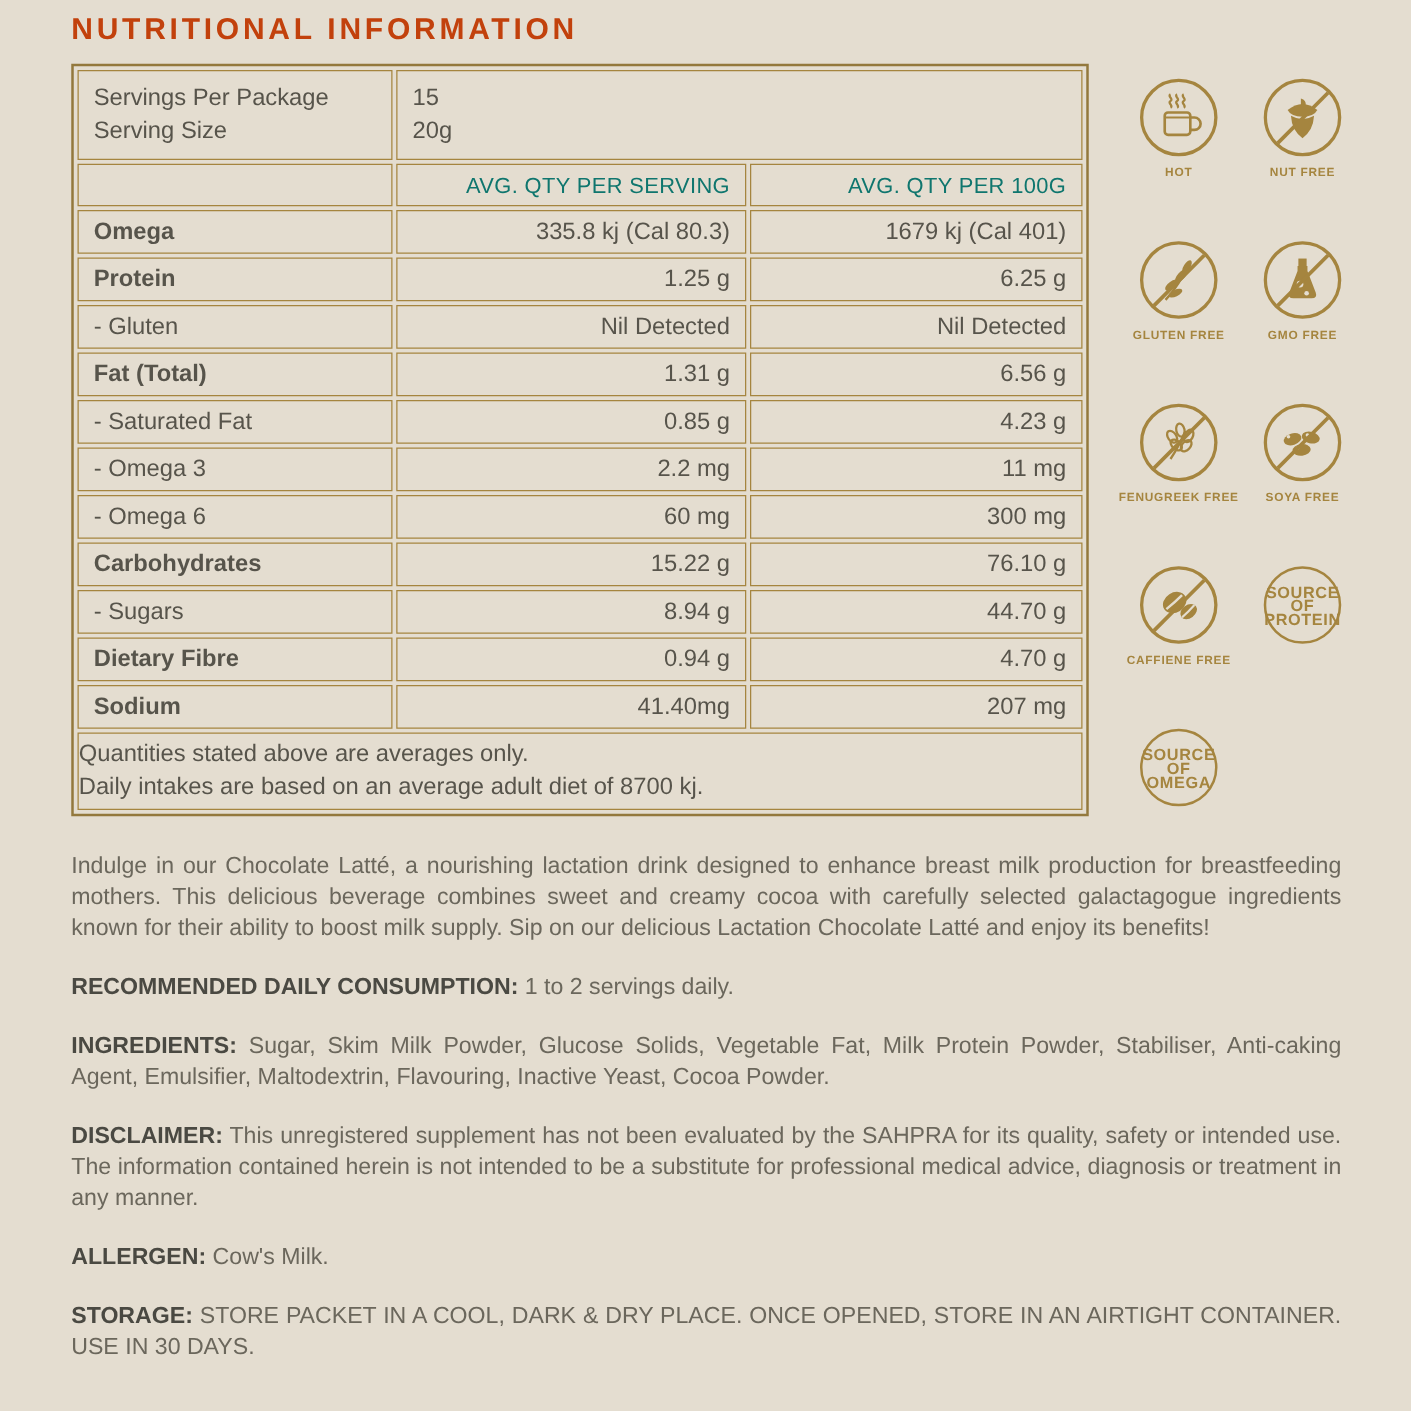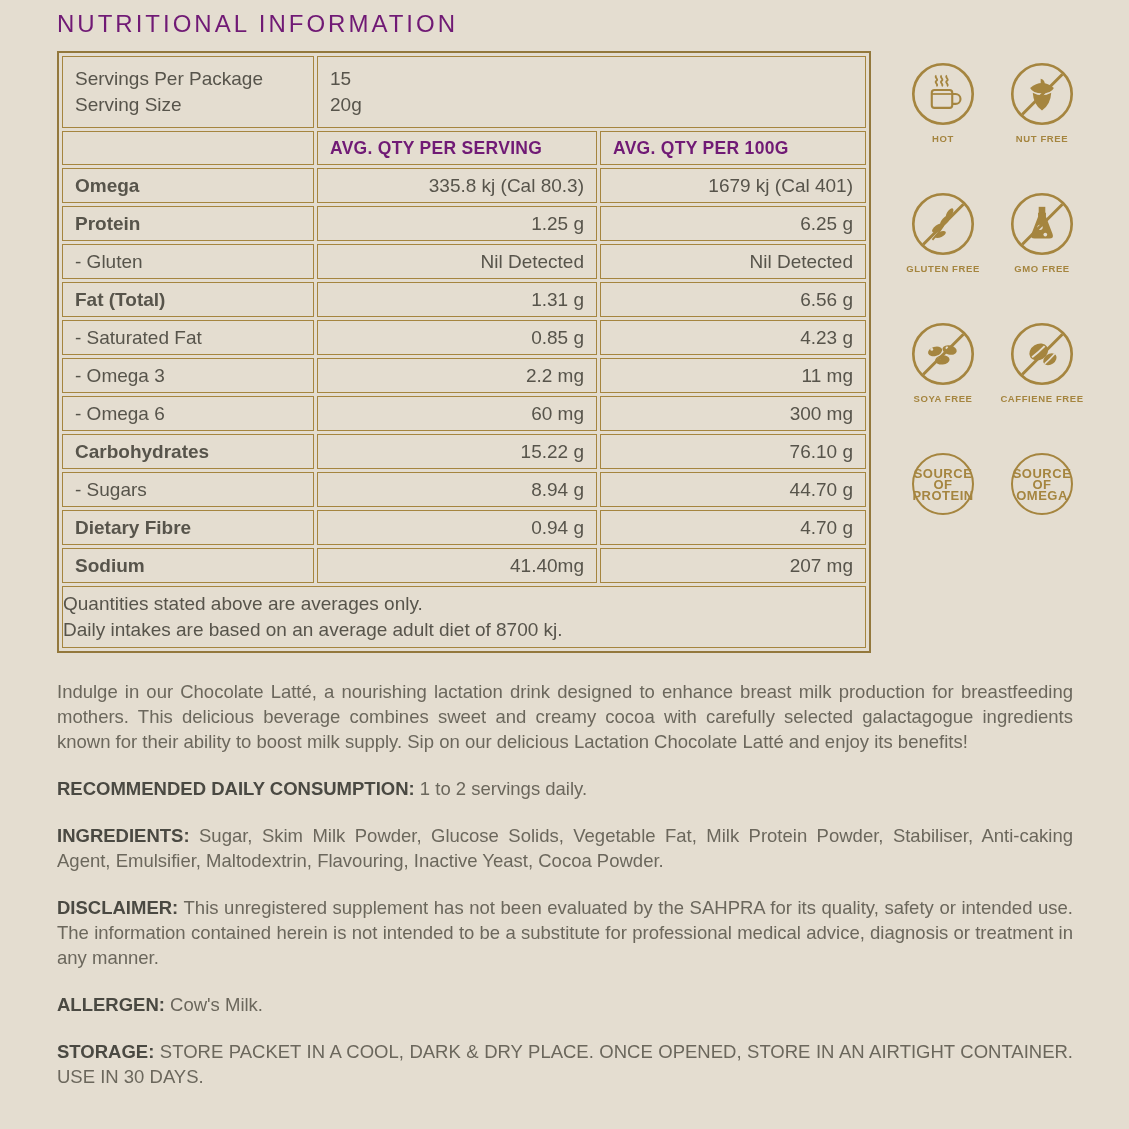--- a/index.html
+++ b/index.html
@@ -5,42 +5,42 @@
   html,body { margin:0; padding:0; }
   body {
     width:1129px; height:1129px; overflow:hidden;
     background:#e4ddd0;
     font-family:"Liberation Sans", sans-serif;
   }
   .page { box-sizing:border-box; padding:10px 56px 0 57px; }
 
   .title {
     margin:0 0 13px 0;
-    font-size:24px; font-weight:400; letter-spacing:3px;
-    color:#701a75;
+    font-size:24px; font-weight:700; letter-spacing:3px;
+    color:#c2410c;
   }
 
   .top { display:flex; align-items:flex-start; }
 
   table.nutrition {
     width:818px; table-layout:fixed;
     border-collapse:separate; border-spacing:3px;
     border:2px solid #93783c;
   }
   td.cell {
     border:1.6px solid #a5853f;
     color:#57544b; font-size:19px;
     padding:0 12px; vertical-align:middle;
     overflow:hidden; white-space:nowrap;
   }
   tr.nutrient-row td.cell { height:33px; }
   td.servings-cell { padding:9px 12px; line-height:26px; }
   td.header-cell {
-    text-align:left; font-weight:700; font-size:17.5px;
-    color:#701a75; letter-spacing:0.3px; height:32px;
+    text-align:right; font-weight:400; font-size:17.5px;
+    color:#0f766e; letter-spacing:0.3px; height:32px;
   }
   td.value-cell { text-align:right; }
   .bold { font-weight:700; color:#4b4a43; }
   td.footnote-cell { padding:3px 0; line-height:26px; height:54px; }
 
   .badges {
     margin-left:22px; padding-top:10px;
     display:grid; grid-template-columns:100px 98px;
     column-gap:0px; row-gap:47px;
   }
@@ -234,20 +234,37 @@
               <circle cx="55" cy="66" r="2.8" fill="#e4ddd0"></circle>
               <line x1="20" y1="81" x2="81" y2="20" stroke="#a5853f" stroke-width="4.5"></line>
             </svg>
           </span>
           <div class="badge-label">GMO FREE</div>
         </div>
         <div class="badge">
           <span>
             <svg viewBox="0 0 100 100">
               <circle cx="50" cy="50" r="45" fill="none" stroke="#a5853f" stroke-width="4"></circle>
+              <g fill="none" stroke="#a5853f" stroke-width="2.8">
+                <path d="M40 70 Q50 55 58 36"></path>
+                <ellipse cx="42" cy="43" rx="5" ry="8" transform="rotate(-35 42 43)"></ellipse>
+                <ellipse cx="52" cy="35" rx="5" ry="8" transform="rotate(-12 52 35)"></ellipse>
+                <ellipse cx="62" cy="42" rx="5" ry="8" transform="rotate(28 62 42)"></ellipse>
+                <ellipse cx="47" cy="53" rx="5" ry="8" transform="rotate(-48 47 53)"></ellipse>
+                <ellipse cx="59" cy="54" rx="5" ry="8" transform="rotate(42 59 54)"></ellipse>
+              </g>
+              <line x1="20" y1="81" x2="81" y2="20" stroke="#a5853f" stroke-width="4.5"></line>
+            </svg>
+          </span>
+          <div class="badge-label">FENUGREEK FREE</div>
+        </div>
+        <div class="badge">
+          <span>
+            <svg viewBox="0 0 100 100">
+              <circle cx="50" cy="50" r="45" fill="none" stroke="#a5853f" stroke-width="4"></circle>
               <g fill="#a5853f">
                 <ellipse cx="38" cy="46" rx="11" ry="7" transform="rotate(-18 38 46)"></ellipse>
                 <ellipse cx="60" cy="44" rx="11" ry="7" transform="rotate(14 60 44)"></ellipse>
                 <ellipse cx="49" cy="59" rx="11" ry="7" transform="rotate(-6 49 59)"></ellipse>
               </g>
               <g fill="#e4ddd0">
                 <circle cx="33" cy="43" r="2.2"></circle>
                 <circle cx="56" cy="41" r="2.2"></circle>
                 <circle cx="44" cy="57" r="2.2"></circle>
               </g>

